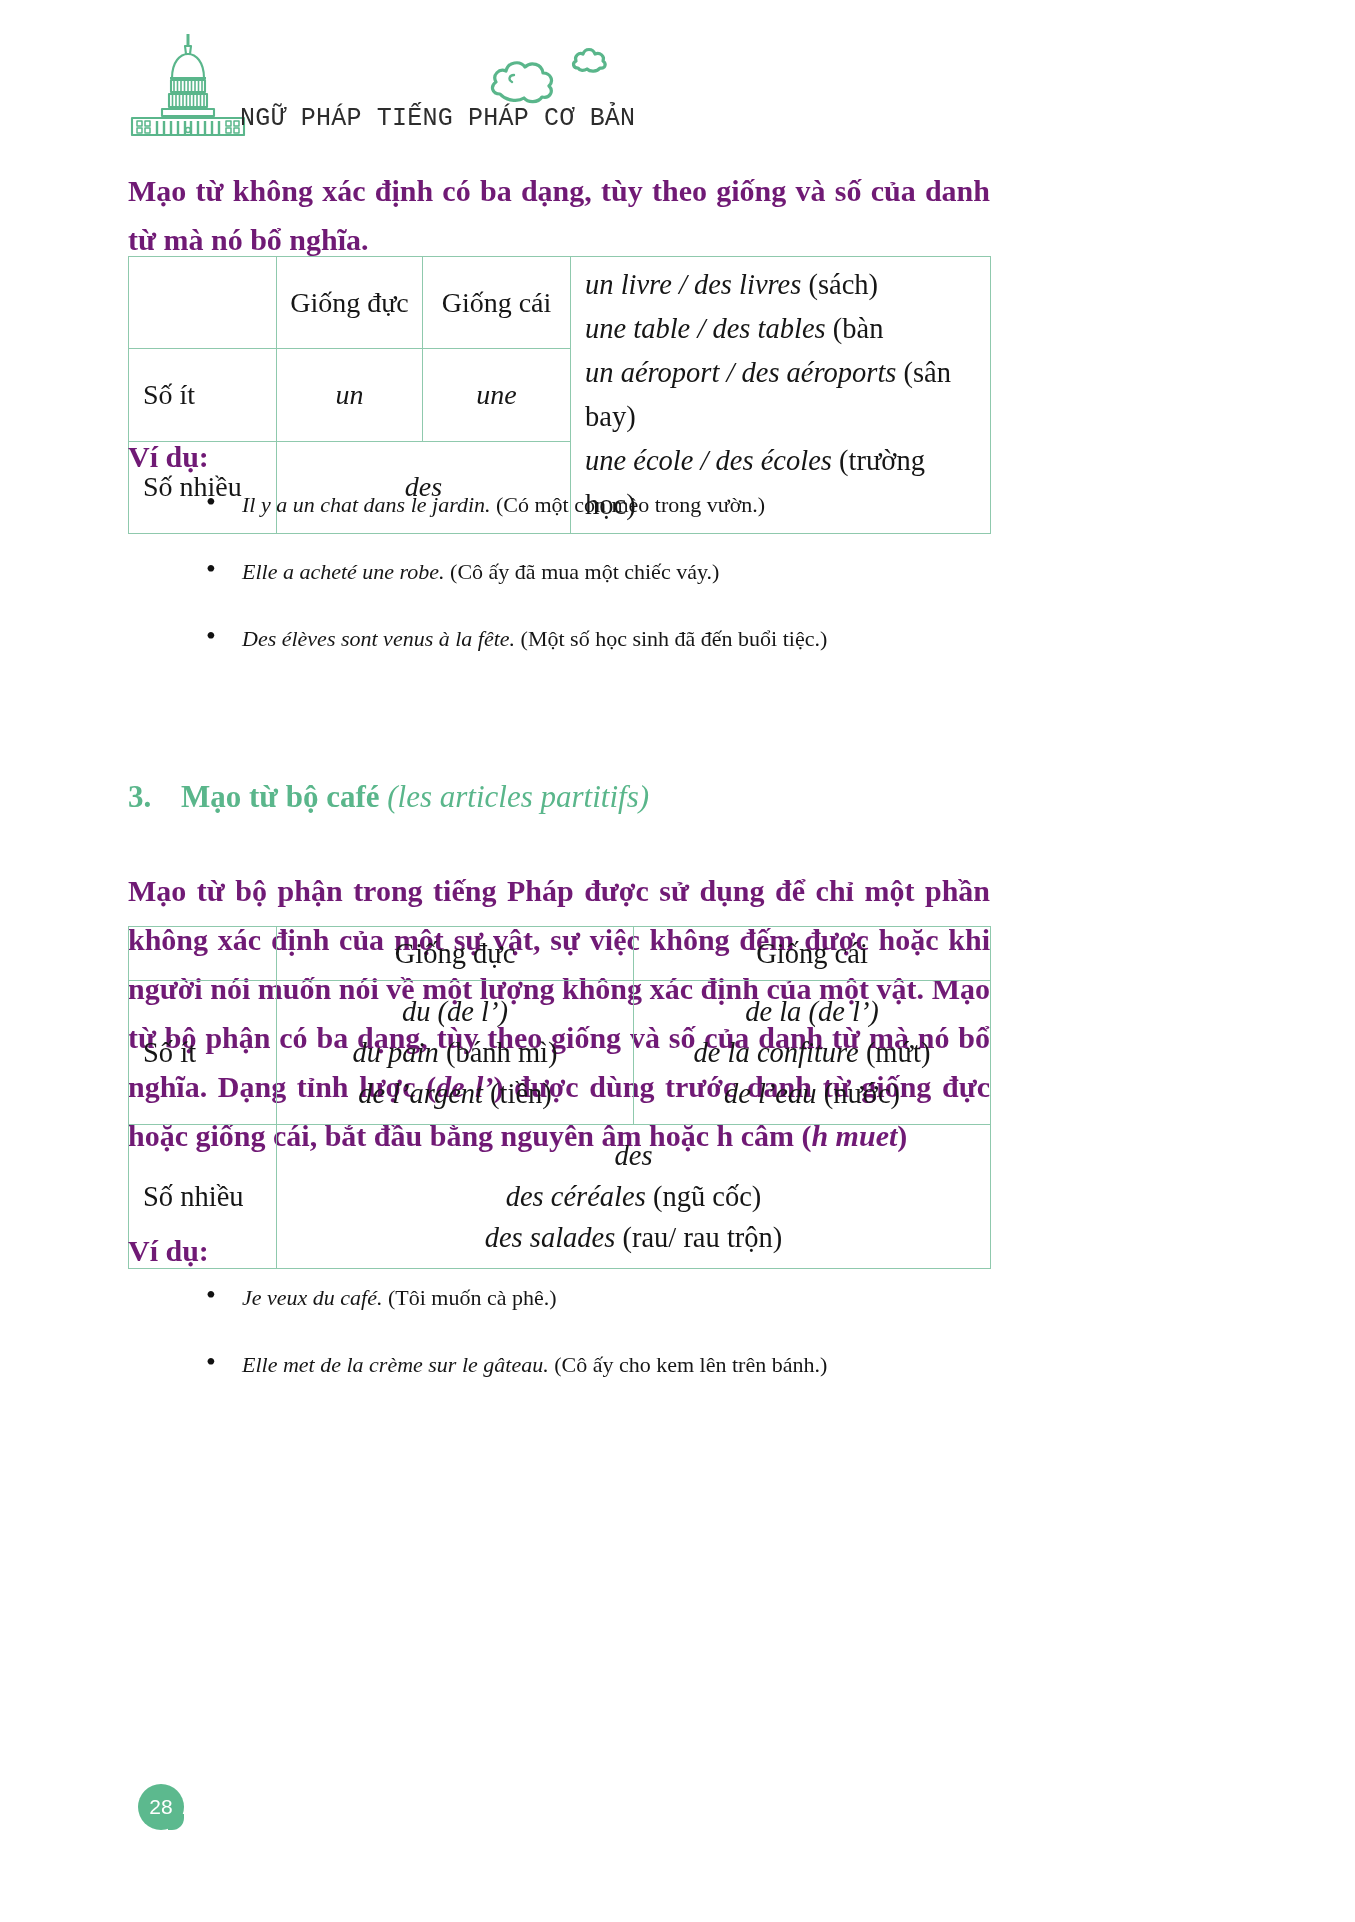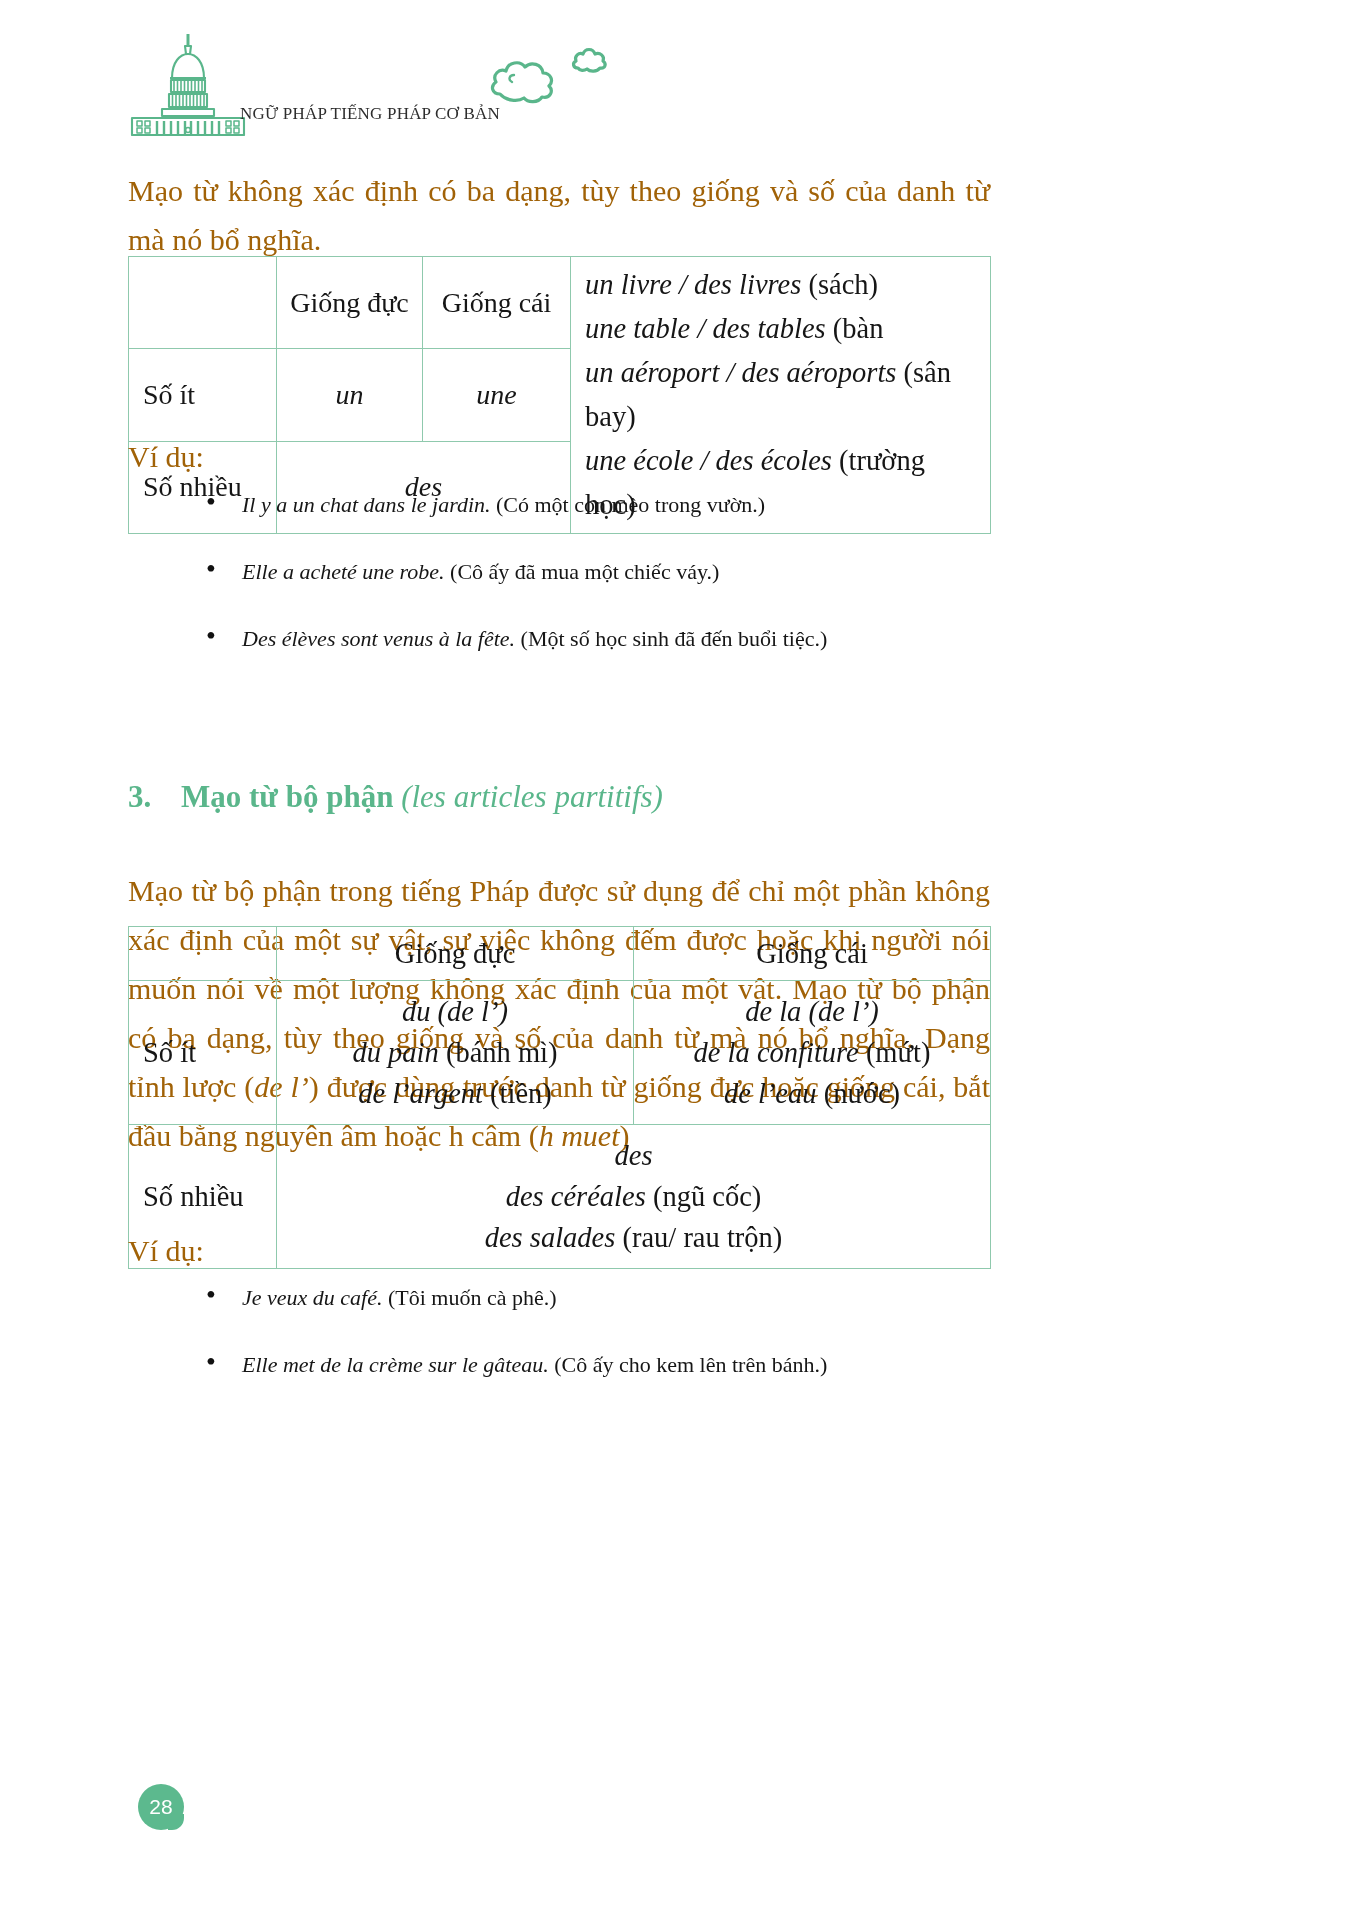--- a/index.html
+++ b/index.html
@@ -35,42 +35,43 @@
     position: absolute;
     left: 0px;
     top: 4px;
     width: 120px;
     height: 104px;
   }
   .header-title {
     position: absolute;
     left: 112px;
     top: 76px;
-    font-family: Liberation Serif, serif;
-    font-size: 17px;
+    font-family: Liberation Mono, monospace;
+    font-size: 25px;
     letter-spacing: 0.2px;
     color: #2d2d2d;
     white-space: nowrap;
   }
   .header-clouds {
     position: absolute;
     left: 358px;
     top: 14px;
     width: 130px;
     height: 72px;
   }
 
   
   .para {
     position: absolute;
     font-size: 30px;
     line-height: 49px;
-    color: #a16207;
+    color: #701a75;
     text-align: justify;
     text-justify: inter-word;
+    font-weight: bold;
   }
   .it { font-style: italic; }
 
   
   table.grid {
     position: absolute;
     border-collapse: collapse;
     table-layout: fixed;
   }
   table.grid td {
@@ -324,21 +325,21 @@
       <span>(Cô ấy đã mua một chiếc váy.)</span>
     </li>
     <li>
       <span class="it">Des élèves sont venus à la fête.</span>
       <span>(Một số học sinh đã đến buổi tiệc.)</span>
     </li>
   </ul>
 
   <div class="section-heading">
     <span class="num">3.</span>
-    <span>Mạo từ bộ phận</span>
+    <span>Mạo từ bộ café</span>
     <span class="fr">(les articles partitifs)</span>
   </div>
 
   <div class="para" style="left:128px; top:842px; width:862px; line-height:49px;margin-top:24px;">
     <span>Mạo từ bộ phận trong tiếng Pháp được sử dụng để chỉ một phần không xác</span>
     <span>định của một sự vật, sự việc không đếm được hoặc khi người nói muốn nói về</span>
     <span>một lượng không xác định của một vật. Mạo từ bộ phận có ba dạng, tùy theo</span>
     <span>giống và số của danh từ mà nó bổ nghĩa. Dạng tỉnh lược (</span><span class="it">de l’</span><span>) được dùng</span>
     <span>trước danh từ giống đực hoặc giống cái, bắt đầu bằng nguyên âm hoặc h câm</span>
     <span>(</span><span class="it">h muet</span><span>)</span>

